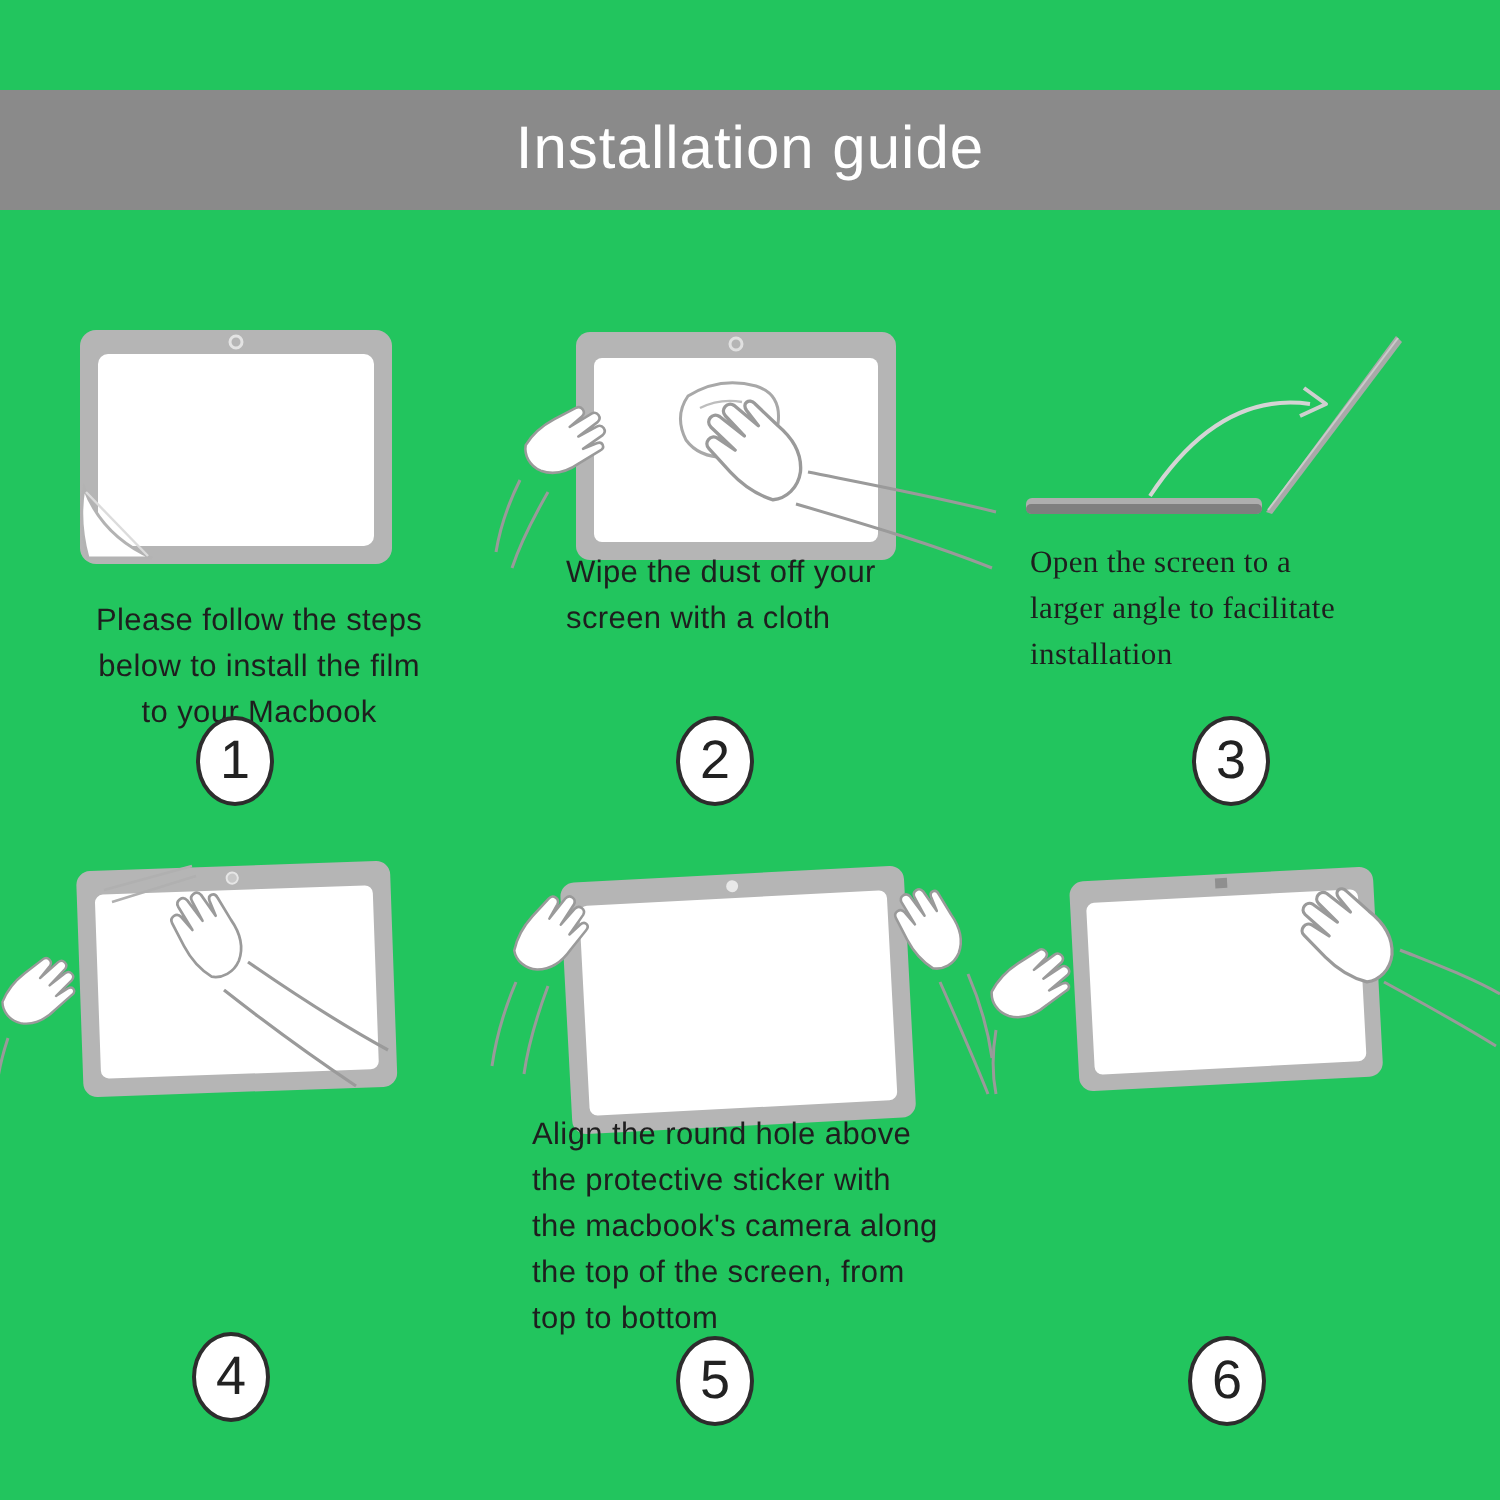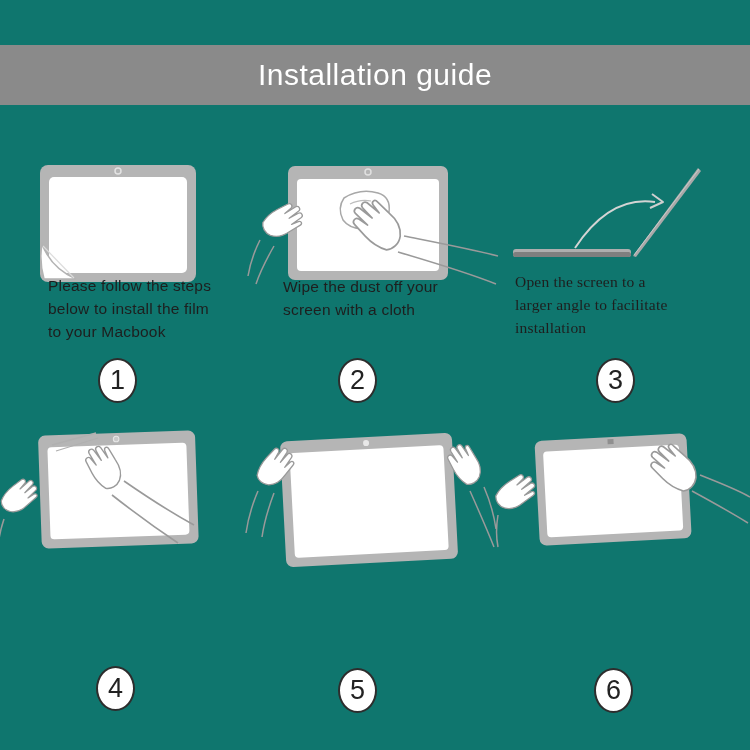--- a/index.html
+++ b/index.html
@@ -1,20 +1,20 @@
 <!DOCTYPE html>
 <html style="--header-bg: #8a8a8a; --header-text: #ffffff; --frame-gray: #b5b5b5; --line-gray: #9a9a9a; --text: #1e1e1e; --badge-stroke: #2d2d2d;"><head>
 <meta charset="utf-8">
 <style>
   :root{
     --header-bg:#8a8a8a; --header-text:#ffffff; --frame-gray:#b5b5b5;
     --line-gray:#9a9a9a; --text:#1e1e1e; --badge-stroke:#2d2d2d;
   }
   html,body{margin:0;padding:0;background:#ffffff;}
-  .page{position:relative;width:750px;height:750px;background:#0f766e;overflow:hidden;
+  .page{position:relative;width:750px;height:750px;background:#22c55e;overflow:hidden;
         font-family:"Liberation Sans","DejaVu Sans",sans-serif;}
   .abs{position:absolute;}
   .header{left:0;top:45px;width:750px;height:60px;background:var(--header-bg);
           display:flex;align-items:center;justify-content:center;}
   .header-title{color:var(--header-text);font-size:30px;letter-spacing:0.5px;}
   .caption{font-size:15.5px;line-height:23px;color:var(--text);letter-spacing:0.2px;
            white-space:pre;}
   .badge{width:35px;height:41px;border:2px solid var(--badge-stroke);border-radius:50%;
          display:flex;align-items:center;justify-content:center;background:#fff;}
   .badge span{font-size:27px;color:#222;}
@@ -109,28 +109,33 @@
         <rect x="47" y="25" width="136" height="86" rx="4" fill="#ffffff"></rect>
         <rect x="112" y="16" width="6" height="5" fill="#8f8f8f"></rect>
       </g>
       <use href="#hand" transform="translate(198,60) rotate(-52) scale(1.0)"></use>
       <path d="M 202 52 C 222 60 238 66 252 74 M 194 68 C 216 80 234 90 250 100" stroke="#9a9a9a" stroke-width="1.5" fill="none"></path>
       <use href="#hand" transform="translate(2,84) rotate(50) scale(0.8)"></use>
       <path d="M 0 92 C -2 104 -2 114 0 124" stroke="#9a9a9a" stroke-width="1.5" fill="none"></path>
     </svg>
   </div>
 
-  <div class="abs caption" style="left:48px;top:274px;">Please follow the steps
+  <div class="abs caption" style="left:48px;top:299px;text-align:center;">Please follow the steps
 below to install the film
 to your Macbook</div>
   <div class="abs caption" style="left:283px;top:275px;">Wipe the dust off your
 screen with a cloth</div>
   <div class="abs caption" style="left:515px;top:270px;font-family:Liberation Serif, serif;">Open the screen to a
 larger angle to facilitate
 installation</div>
+  <div class="abs caption" style="left:266px;top:556px;">Align the round hole above
+the protective sticker with
+the macbook's camera along
+the top of the screen, from
+top to bottom</div>
 
   <div class="abs badge" style="left:98px;top:358px;">
       <span>1</span>
     </div>
   <div class="abs badge" style="left:338px;top:358px;">
       <span>2</span>
     </div>
   <div class="abs badge" style="left:596px;top:358px;">
       <span>3</span>
     </div>

